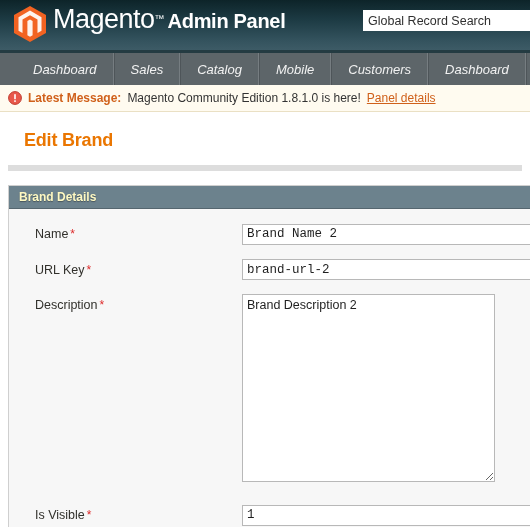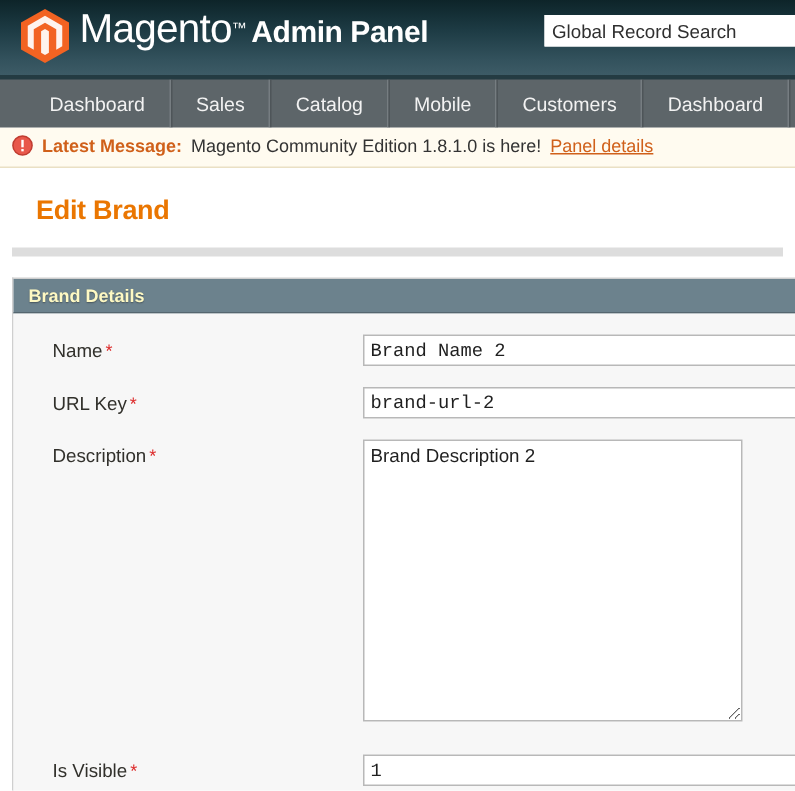--- a/index.html
+++ b/index.html
@@ -77,30 +77,32 @@
   .nav-item {
     display: flex;
     align-items: center;
     padding: 0 16px;
     color: #f2f2f2;
     font-size: 13px;
     white-space: nowrap;
     border-right: 1px solid #767d81;
     border-left: 1px solid #4e5559;
     cursor: pointer;
+    font-style: italic;
   }
   .nav-item:first-child { border-left: none; }
 
   
   #messages {
     width: 530px;
     background: #fffbf0;
     border-bottom: 1px solid #eae0c4;
     padding: 5px 0 6px 8px;
     display: flex;
+    align-items: center;
     gap: 6px;
     font-size: 12px;
     height: 27px;
   }
   #msg-icon { width: 14px; height: 14px; flex: none; display: block; }
   #msg-label {
     color: #d0601a;
     font-weight: bold;
     font-size: 12px;
   }

